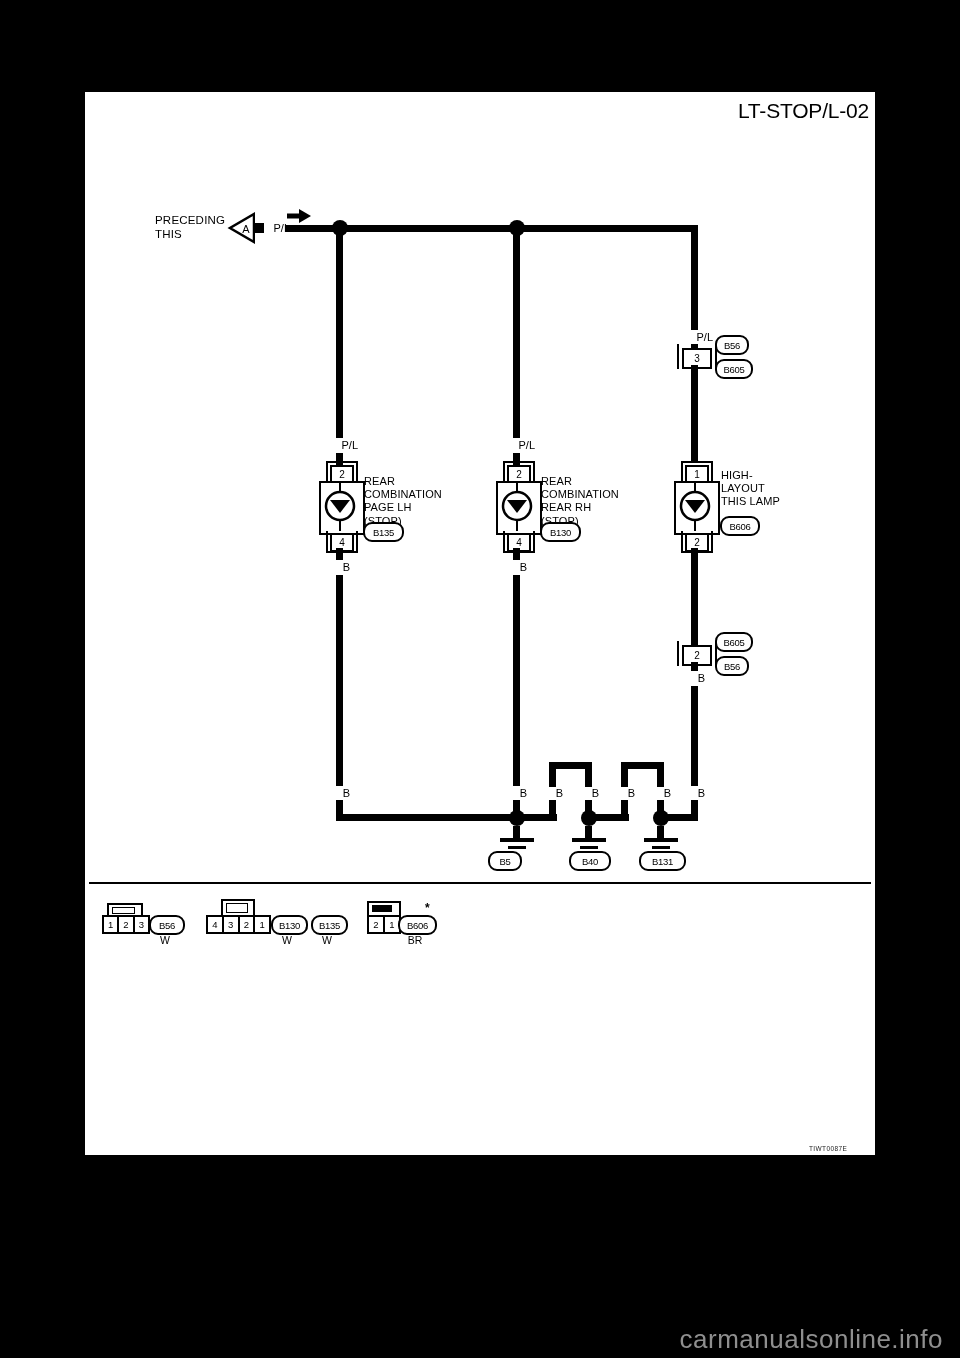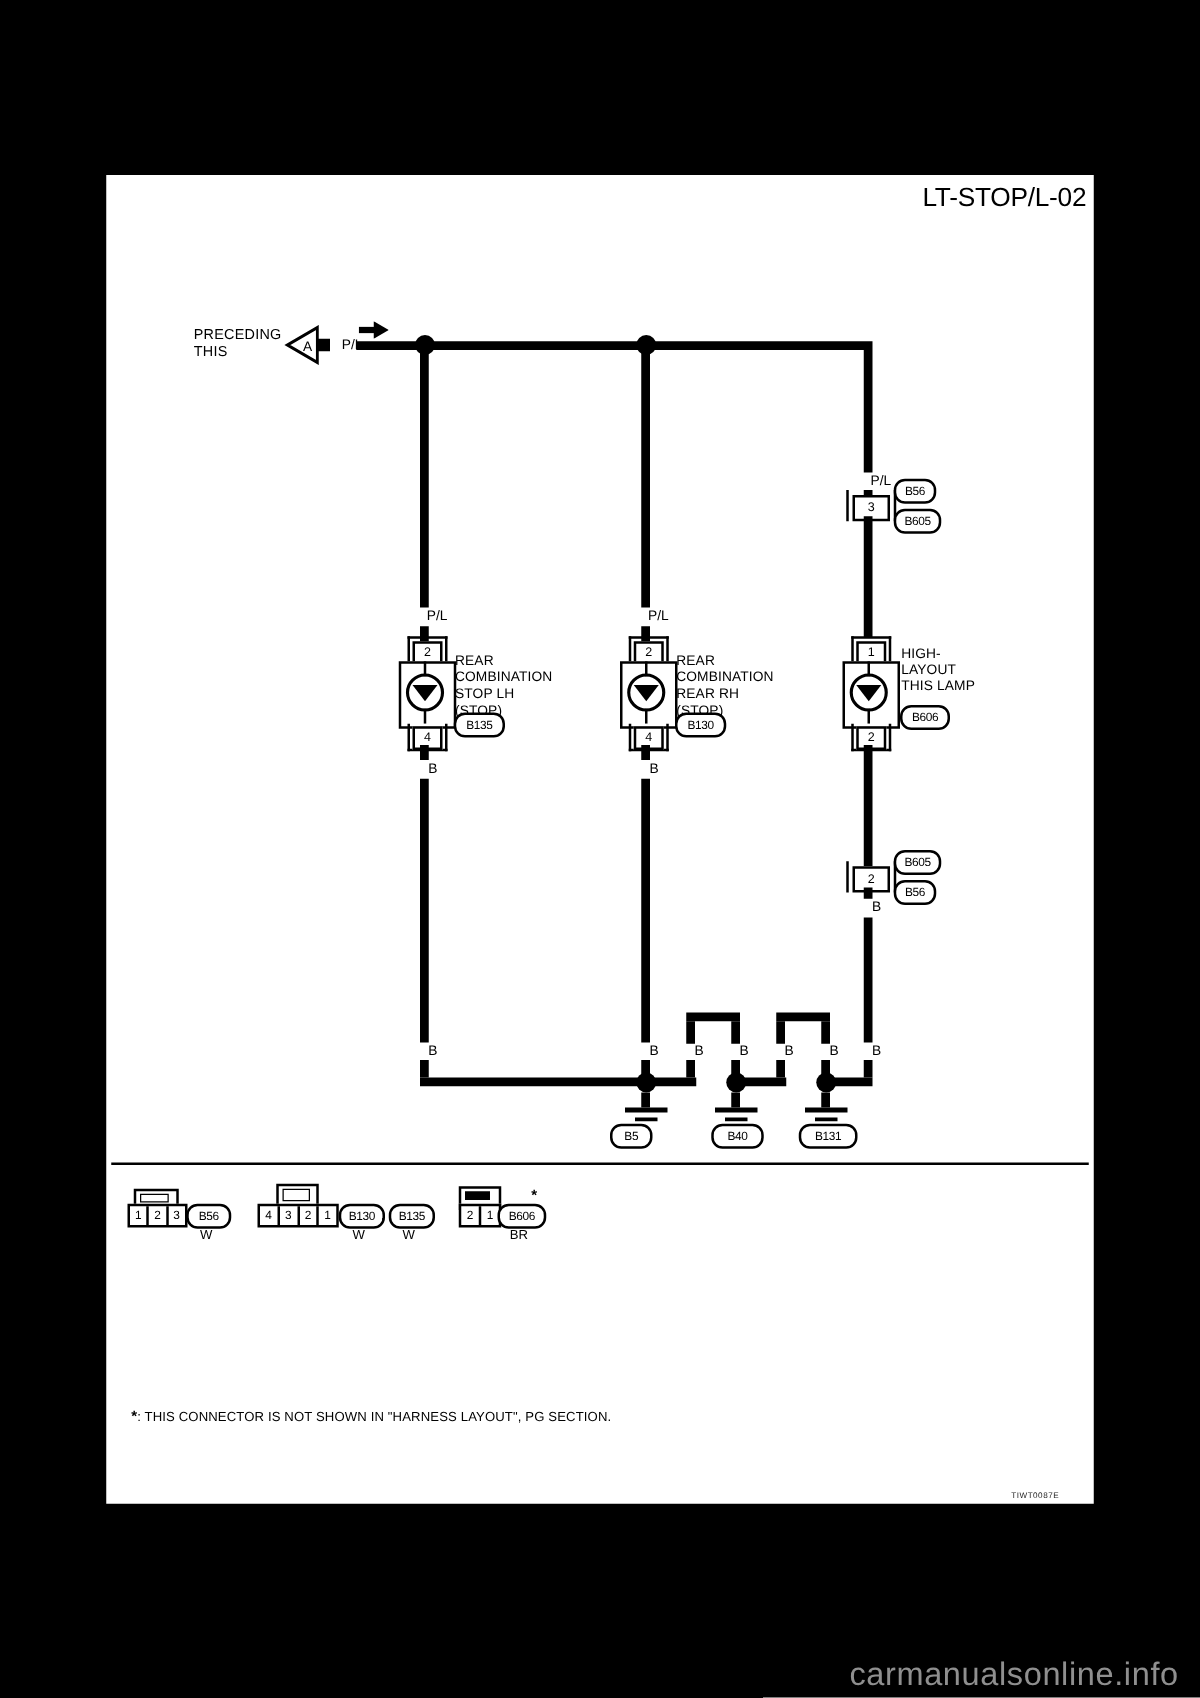--- a/index.html
+++ b/index.html
@@ -1,18 +1,18 @@
 <!DOCTYPE html>
 <html><head>
 <meta charset="utf-8">
 <style>
   html,body{margin:0;padding:0;}
   .canvas{position:relative;width:960px;height:1358px;background:#000;overflow:hidden;
           font-family:"Liberation Sans","DejaVu Sans",sans-serif;color:#000;}
-  .sheet{position:absolute;left:85px;top:92px;width:790px;height:1063px;background:#fff;margin-top:48px;}
+  .sheet{position:absolute;left:85px;top:92px;width:790px;height:1063px;background:#fff;}
   .abs{position:absolute;}
   .w{position:absolute;background:#000;}
   .dot{position:absolute;width:16px;height:16px;border-radius:50%;background:#000;}
   .lbl{position:absolute;font-size:11px;line-height:12px;text-align:right;white-space:nowrap;}
   .ttl{position:absolute;right:6px;top:7px;font-size:21px;letter-spacing:-0.2px;}
   .pp{position:absolute;left:70px;top:121px;font-size:11.5px;line-height:14px;letter-spacing:0.2px;}
   .name{position:absolute;font-size:11px;line-height:13.2px;white-space:nowrap;letter-spacing:0.1px;}
   .name span{display:block;}
   .oval{position:absolute;border:2px solid #000;border-radius:9px;background:#fff;
         display:flex;align-items:center;justify-content:center;font-size:9.5px;letter-spacing:-0.3px;}
@@ -74,21 +74,21 @@
   <div class="body" style="left:234px;top:389px;width:42px;height:50px"></div>
   <svg class="lampsym" style="left:234px;top:389px" width="42" height="50" viewBox="0 0 42 50">
     <line x1="21" y1="0" x2="21" y2="12" stroke="#000" stroke-width="2"></line>
     <circle cx="21" cy="25" r="14" fill="none" stroke="#000" stroke-width="2.5"></circle>
     <polygon points="11,19 31,19 21,32" fill="#000"></polygon>
     <line x1="21" y1="38" x2="21" y2="50" stroke="#000" stroke-width="2"></line>
   </svg>
   <div class="name" style="left:279px;top:383px">
     <span>REAR</span>
     <span>COMBINATION</span>
-    <span>STOP LH</span>
+    <span>PAGE LH</span>
     <span>(STOP)</span>
   </div>
   <div class="oval" style="left:278px;top:430px;width:37px;height:16px">B135</div>
   <div class="brk-b" style="left:241px;top:439px;width:28px;height:20px"></div>
   <div class="pin" style="left:245px;top:441px;width:20px;height:15px">4</div>
   <div class="w" style="left:251px;top:456px;width:7px;height:12px"></div>
   <div class="lbl" style="left:245px;top:469px;width:20px">B</div>
   <div class="w" style="left:251px;top:483px;width:7px;height:211px"></div>
   <div class="lbl" style="left:245px;top:695px;width:20px">B</div>
   <div class="w" style="left:251px;top:708px;width:7px;height:14px"></div>
@@ -226,21 +226,18 @@
   <div class="tab" style="left:282px;top:809px;width:30px;height:15px"></div>
   <div class="slotf" style="left:287px;top:813px;width:20px;height:7px"></div>
   <div class="cbody" style="left:282px;top:823px;width:30px;height:15px">
     <div class="cell">2</div>
     <div class="cell">1</div>
   </div>
   <div class="oval" style="left:313px;top:823px;width:35px;height:16px">B606</div>
   <div class="abs star" style="left:340px;top:809px">*</div>
   <div class="wl" style="left:320px;top:842px;width:20px">BR</div>
 
-  <div class="foot">
-    <span class="star">*</span><span>: THIS CONNECTOR IS NOT SHOWN IN "HARNESS LAYOUT", PG SECTION.</span>
-  </div>
 
   <div class="figcode">TIWT0087E</div>
  </div>
 
  <div class="wm">carmanualsonline.info</div>
 </div>
 
 </body></html>

